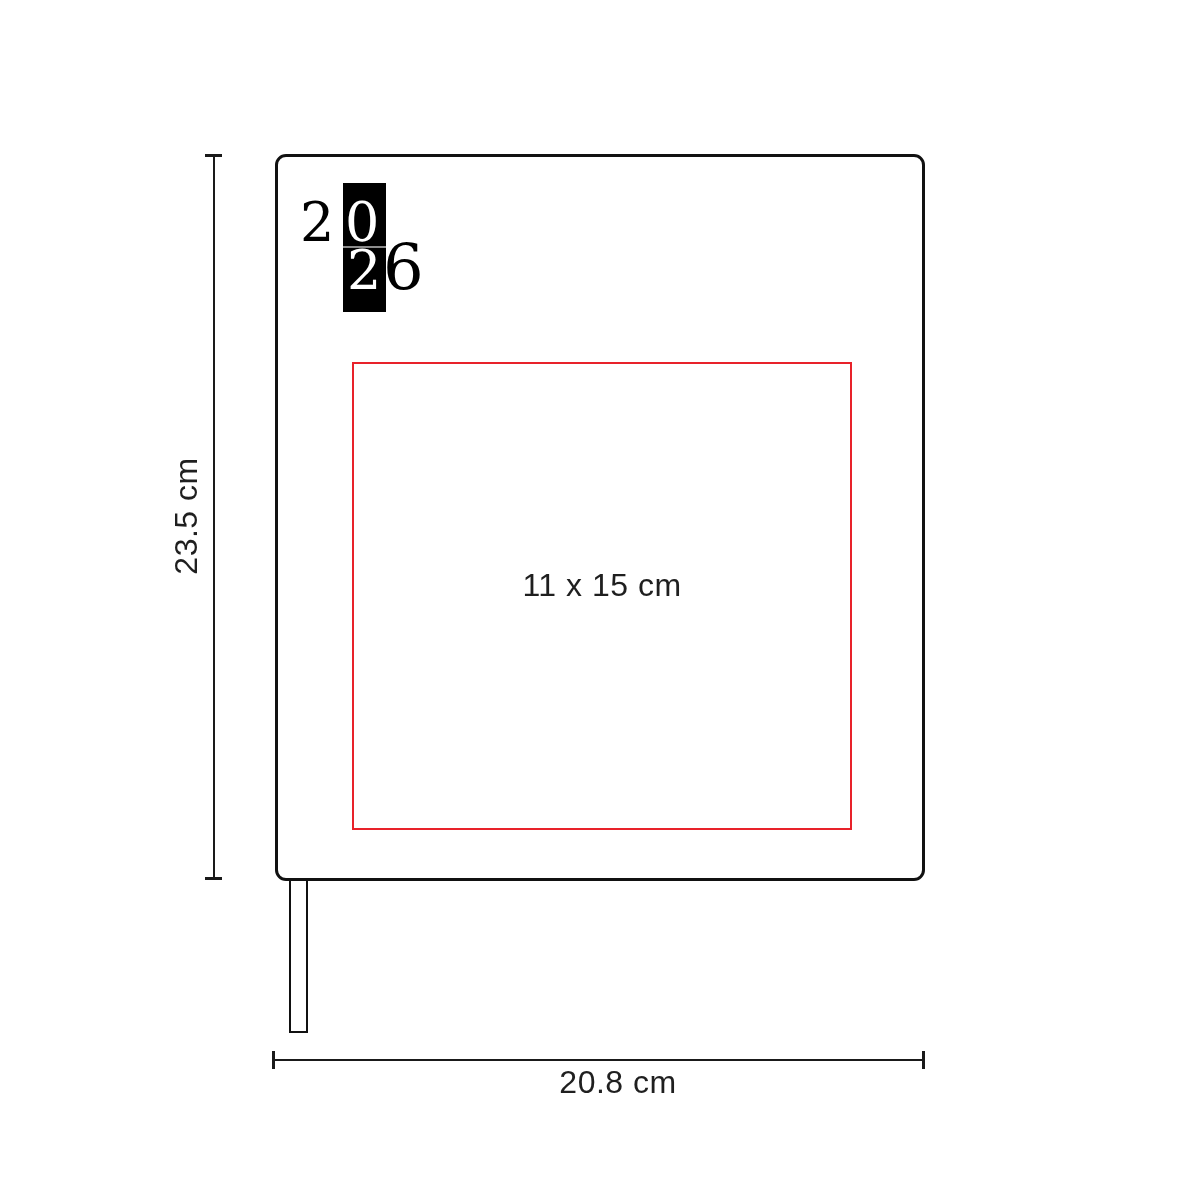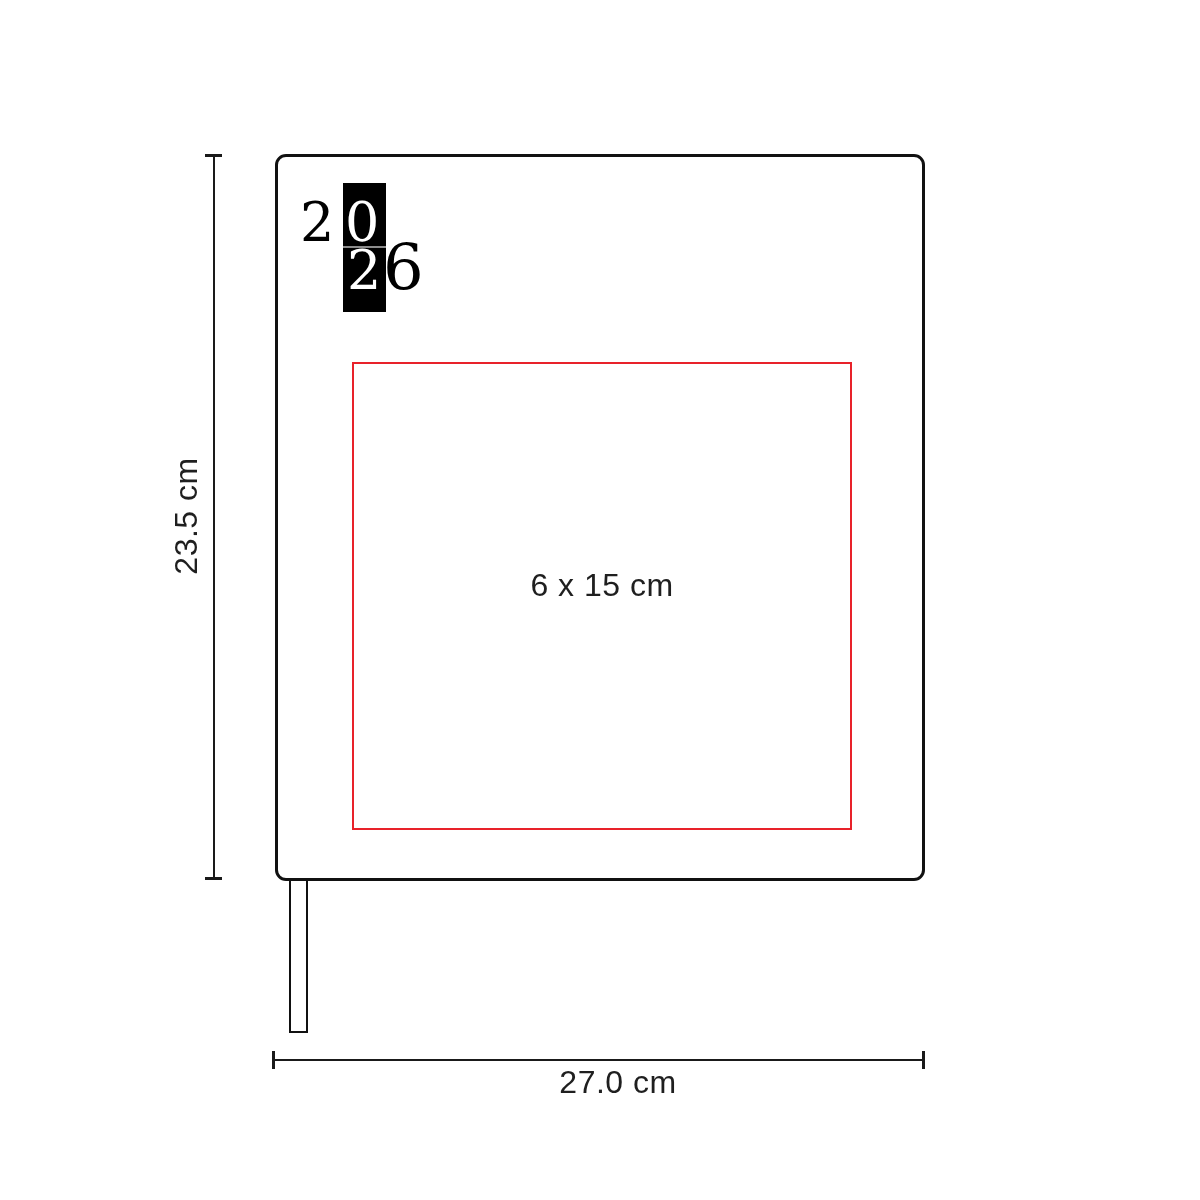--- a/index.html
+++ b/index.html
@@ -137,26 +137,26 @@
   <div class="ribbon"></div>
 
   <div class="logo-block"></div>
   <div class="logo-divider"></div>
   <span class="logo-digit d1">2</span>
   <span class="logo-digit d2">0</span>
   <span class="logo-digit d3">2</span>
   <span class="logo-digit d4">6</span>
 
   <div class="print-area">
-    <span class="print-area-label">6 x 15 cm</span>
+    <span class="print-area-label">11 x 15 cm</span>
   </div>
 
   <div class="dim-line v-line"></div>
   <div class="dim-cap v-cap-top"></div>
   <div class="dim-cap v-cap-bottom"></div>
   <div class="dim-label height-label">23.5 cm</div>
 
   <div class="dim-line h-line"></div>
   <div class="dim-cap h-cap-left"></div>
   <div class="dim-cap h-cap-right"></div>
-  <div class="dim-label width-label">27.0 cm</div>
+  <div class="dim-label width-label">20.8 cm</div>
 
 </div>
 
 </body></html>

